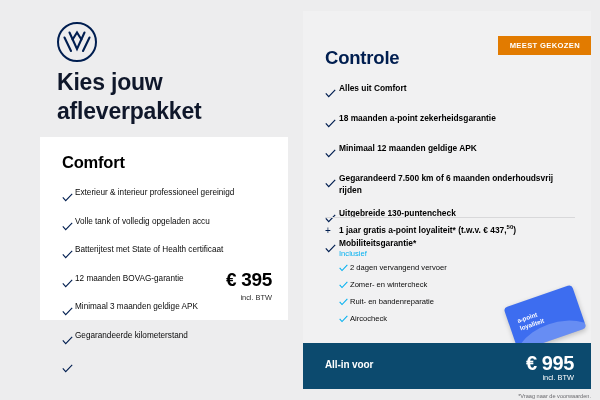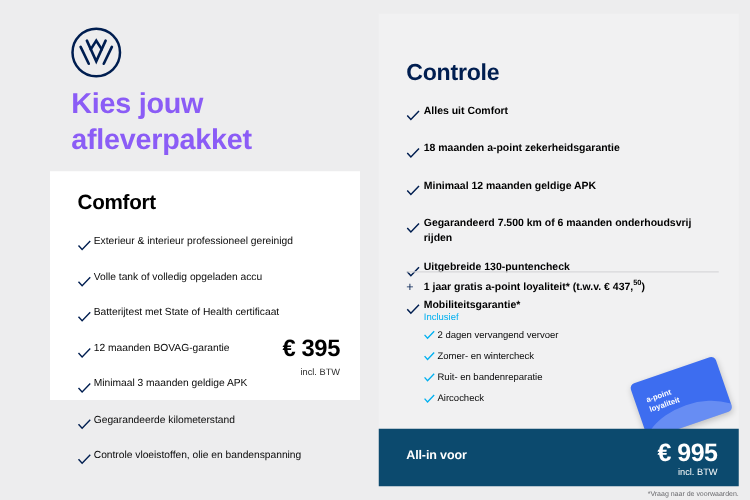--- a/index.html
+++ b/index.html
@@ -27,21 +27,21 @@
     left: 57px; top: 22px;
     width: 40px; height: 40px;
     border: 2px solid #001e50;
     border-radius: 50%;
   }
   .vw-logo svg { display:block; }
 
   .headline {
     position: absolute;
     left: 57px; top: 68px;
-    color: #8b5cf6;
+    color: #0f172a;
     font-size: 23px;
     font-weight: bold;
     line-height: 1.26;
     letter-spacing: -0.2px;
   }
 
   .card-comfort {
     position: absolute;
     left: 40px; top: 137px;
     width: 248px; height: 183px;
@@ -331,33 +331,33 @@
               </svg>
           </span>
           <span class="txt">Gegarandeerde kilometerstand</span>
         </div>
         <div class="citem">
           <span class="tick">
             <svg width="11" height="9" viewBox="0 0 11 9">
                 <path d="M0.8 4.4 L3.7 7.6 L10.2 0.8" fill="none" stroke="#001e50" stroke-width="1.1"></path>
               </svg>
           </span>
-          <span class="txt">Controle vloeistoffen, olie en bandenspanning</span>
         </div>
       </div>
 
       <div class="price-comfort">
         <div class="amt">€ 395</div>
         <div class="btw">incl. BTW</div>
       </div>
     </div>
   </div>
 
   <div class="right">
 
+    <div class="badge">MEEST GEKOZEN</div>
 
     <h2>Controle</h2>
 
     <div class="zlist">
       <div class="zitem">
         <span class="tick">
           <svg width="11" height="9" viewBox="0 0 11 9">
               <path d="M0.8 4.4 L3.7 7.6 L10.2 0.8" fill="none" stroke="#001e50" stroke-width="1.2"></path>
             </svg>
         </span>

